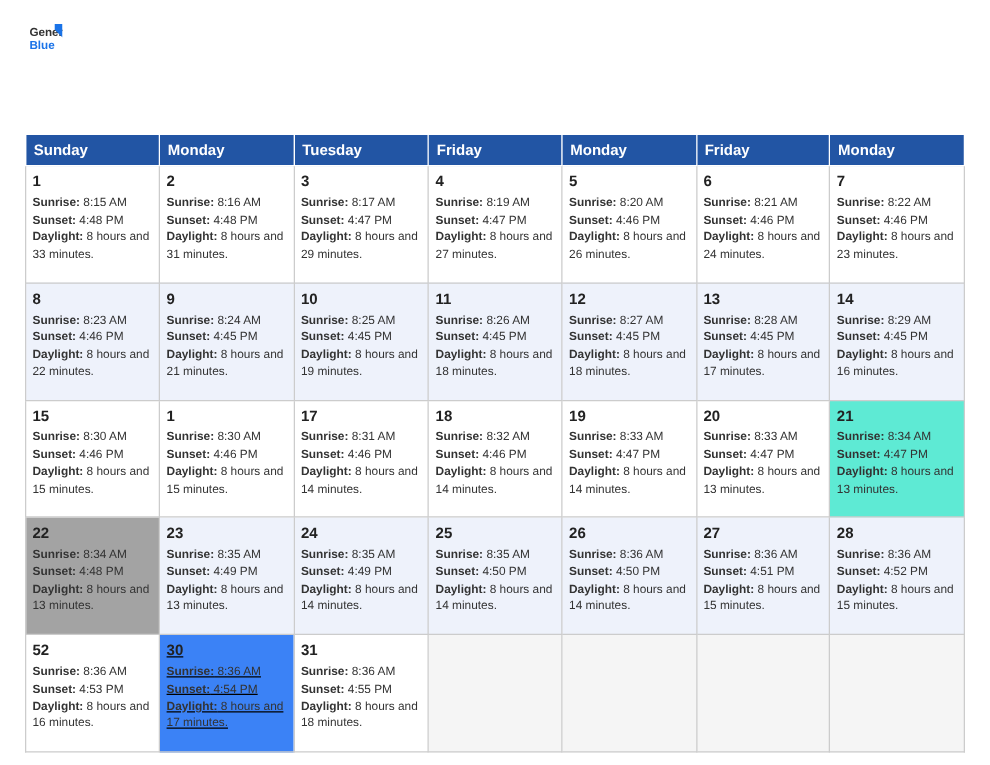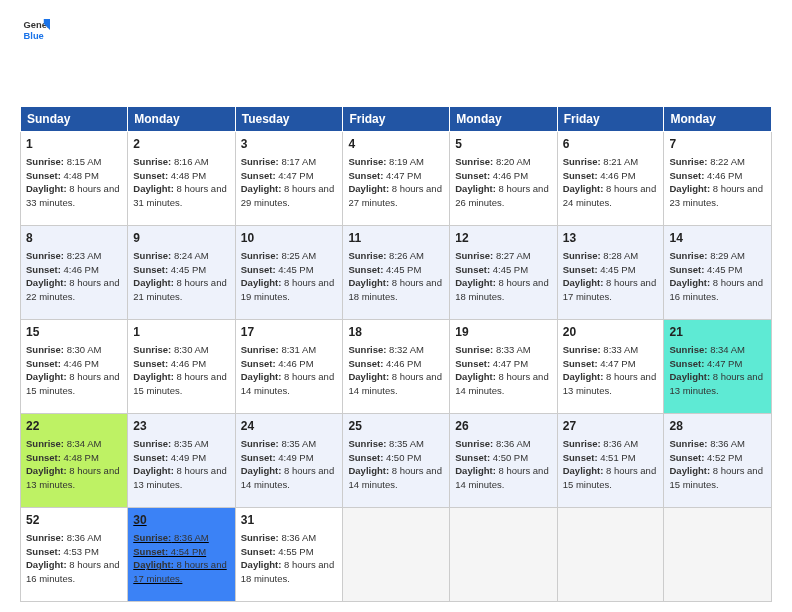--- a/index.html
+++ b/index.html
@@ -216,21 +216,21 @@
           <td style="background: rgb(255, 255, 255);">
             <span class="day-num">20</span>
             <div class="day-info"><b>Sunrise:</b> 8:33 AM<br><b>Sunset:</b> 4:47 PM<br><b>Daylight:</b> 8 hours and 13 minutes.</div>
           </td>
           <td style="background: #5eead4;">
             <span class="day-num">21</span>
             <div class="day-info"><b>Sunrise:</b> 8:34 AM<br><b>Sunset:</b> 4:47 PM<br><b>Daylight:</b> 8 hours and 13 minutes.</div>
           </td>
         </tr>
         <tr style="height: 88px;">
-          <td style="background: #bef264;">
+          <td style="background: #a3a3a3;">
             <span class="day-num">22</span>
             <div class="day-info"><b>Sunrise:</b> 8:34 AM<br><b>Sunset:</b> 4:48 PM<br><b>Daylight:</b> 8 hours and 13 minutes.</div>
           </td>
           <td style="background: rgb(238, 242, 251);">
             <span class="day-num">23</span>
             <div class="day-info"><b>Sunrise:</b> 8:35 AM<br><b>Sunset:</b> 4:49 PM<br><b>Daylight:</b> 8 hours and 13 minutes.</div>
           </td>
           <td style="background: rgb(238, 242, 251);">
             <span class="day-num">24</span>
             <div class="day-info"><b>Sunrise:</b> 8:35 AM<br><b>Sunset:</b> 4:49 PM<br><b>Daylight:</b> 8 hours and 14 minutes.</div>

